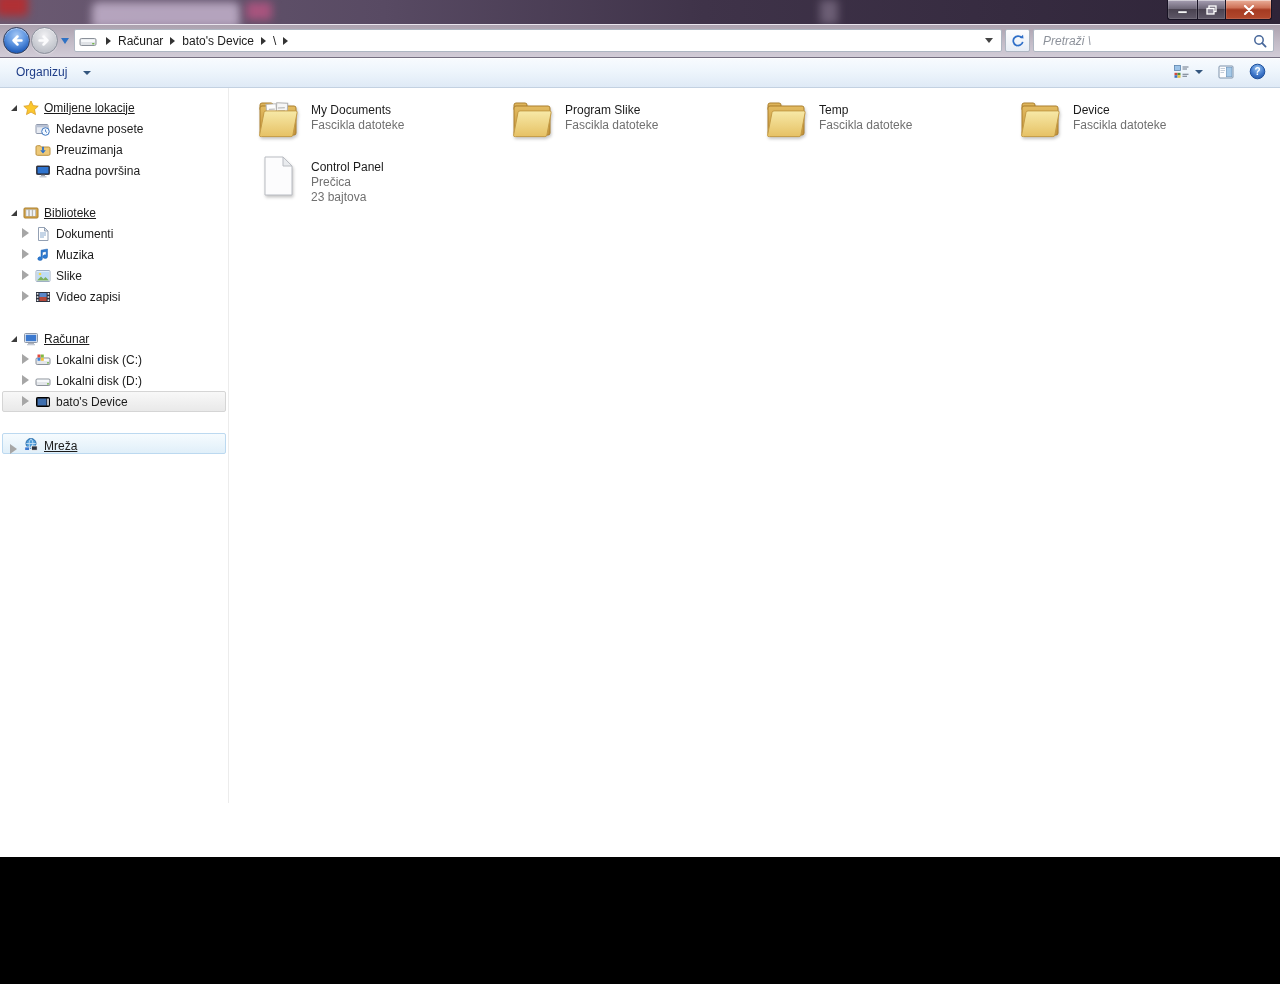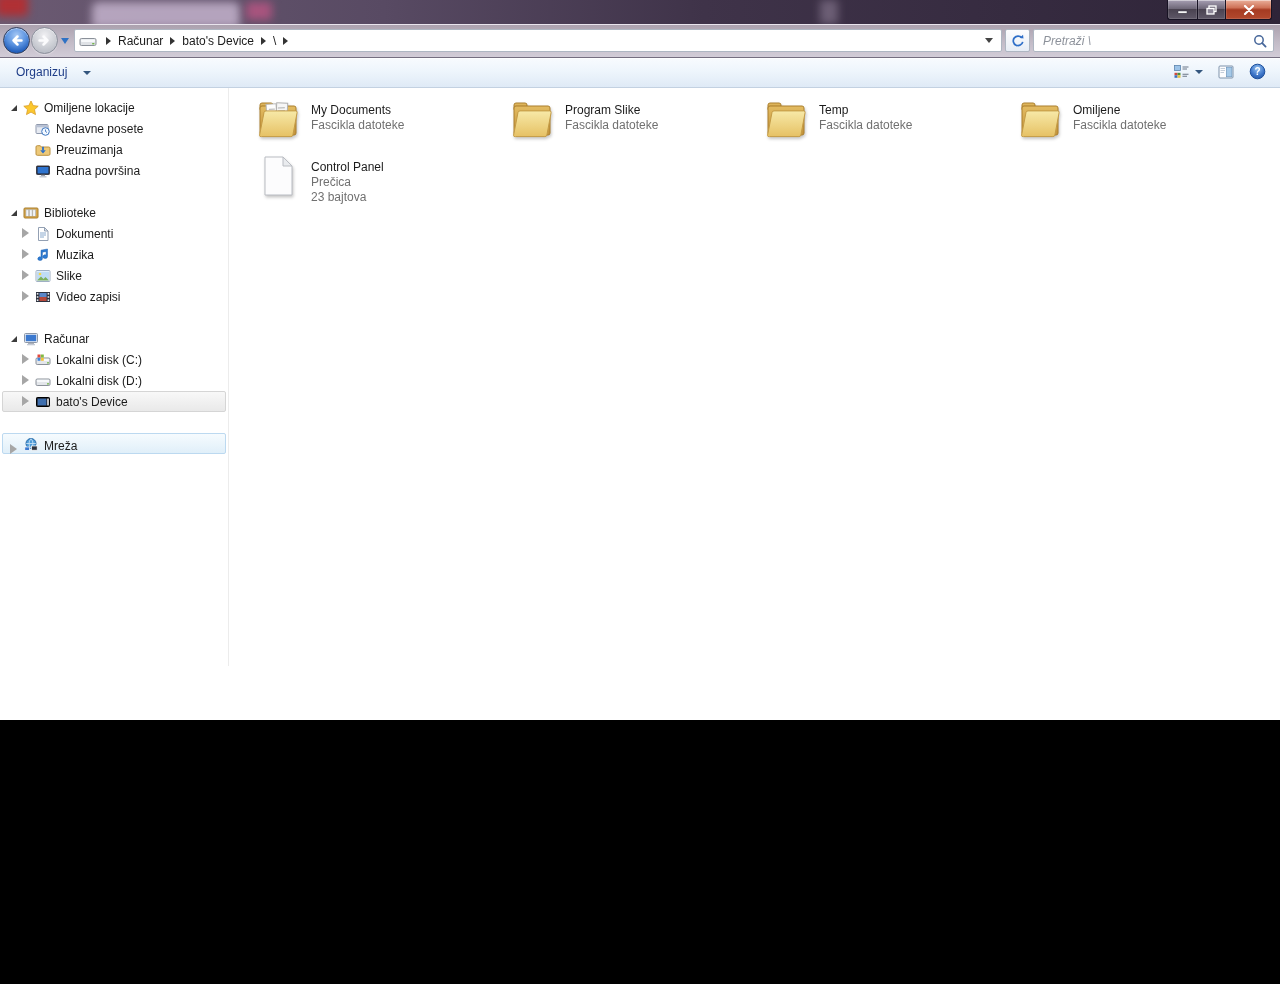--- a/index.html
+++ b/index.html
@@ -1,16 +1,16 @@
 <!DOCTYPE html>
 <html><head>
 <meta charset="utf-8">
 <style>
   html,body{margin:0;padding:0;background:#000;}
-  .screen{position:relative;width:1280px;height:720px;overflow:hidden;
+  .screen{position:relative;width:1280px;height:857px;overflow:hidden;
     font-family:"Liberation Sans","DejaVu Sans",sans-serif;font-size:12px;color:#1b1b1b;background:#fff;}
 
   
   .bgstrip{position:absolute;left:0;top:0;width:1280px;height:24px;
     background:linear-gradient(90deg,#6b5a72 0%,#584a63 30%,#3f3349 55%,#2e2438 100%);overflow:hidden;}
   .bgstrip .blob{position:absolute;filter:blur(4px);}
   .blob-red{left:-4px;top:-6px;width:32px;height:22px;background:#b03034;border-radius:4px;}
   .blob-tab{left:92px;top:2px;width:148px;height:26px;background:#c3b2cc;border-radius:6px 6px 0 0;opacity:.85;}
   .blob-pink{left:246px;top:2px;width:26px;height:18px;background:#a8547e;border-radius:3px;}
   .blob-light{left:820px;top:0;width:18px;height:24px;background:#8d7e95;opacity:.6;}
@@ -65,21 +65,21 @@
   .tb-right{position:absolute;right:14px;top:5px;display:flex;align-items:center;gap:14px;}
   .views{display:flex;align-items:center;gap:5px;}
   .views .arr{width:0;height:0;border-left:4px solid transparent;border-right:4px solid transparent;border-top:4px solid #33567e;}
 
   
   .main{position:absolute;left:0;top:88px;right:0;bottom:54px;background:#fff;}
   .sidebar{position:absolute;left:0;top:0;bottom:0;width:229px;box-sizing:border-box;
     border-right:1px solid #ececec;padding-top:9px;overflow:hidden;}
   .trow{height:21px;display:flex;align-items:center;margin:0 2px;border:1px solid transparent;
     border-radius:2px;box-sizing:border-box;cursor:default;}
-  .trow.lvl0{padding-left:5px;}
+  .trow.lvl0{padding-left:5px;text-decoration:underline;}
   .trow.lvl1{padding-left:17px;}
   .trow .expd{width:11px;display:flex;justify-content:center;}
   .exp-open{width:0;height:0;border-bottom:6px solid #3c3c3c;border-left:6px solid transparent;}
   .exp-closed{width:0;height:0;border-top:4px solid transparent;border-bottom:4px solid transparent;border-left:5px solid #fff;
     box-shadow:none;position:relative;}
   .exp-closed:before{content:"";position:absolute;left:-6.5px;top:-5.5px;width:0;height:0;
     border-top:5.5px solid transparent;border-bottom:5.5px solid transparent;border-left:7px solid #a6a6a6;}
   .trow .ti{width:17px;height:16px;margin-left:3px;display:flex;align-items:center;justify-content:center;flex:none;}
   .trow .tlabel{margin-left:5px;white-space:nowrap;}
   .trow.selected{background:linear-gradient(#f8f8f8,#e9e9e9);border-color:#d5d5d5;}
@@ -480,21 +480,21 @@
         </div>
       </div>
 
       <div class="tile">
         <svg class="bigicon" viewBox="0 0 48 48">
           <rect x="6" y="8" width="13" height="8" rx="2" fill="url(#fb1)" stroke="#ab7f2c"></rect>
           <rect x="6" y="11" width="36" height="29" rx="2" fill="url(#fb1)" stroke="#ab7f2c"></rect>
           <path d="M5.5 40.5 L10 17.5 q0.3-1.6 2-1.6 h29.6 q1.8 0 1.5 1.7 L38.9 40 q-0.3 1.6-2 1.6 H7.4 q-2.1 0-1.9-1.1 z" fill="url(#ff1)" stroke="#c49b45"></path>
         </svg>
         <div class="tiletext">
-          <div class="tname">Omiljene</div>
+          <div class="tname">Device</div>
           <div class="tsub">Fascikla datoteke</div>
         </div>
       </div>
 
       <div class="tile">
         <svg class="bigicon" viewBox="0 0 48 48">
           <path d="M11 5 h18 l9 9 v29 h-27 z" fill="#fcfcfd" stroke="#b9bcc2"></path>
           <path d="M29 5 l9 9 h-9 z" fill="#e9ebee" stroke="#b9bcc2"></path>
         </svg>
         <div class="tiletext">

